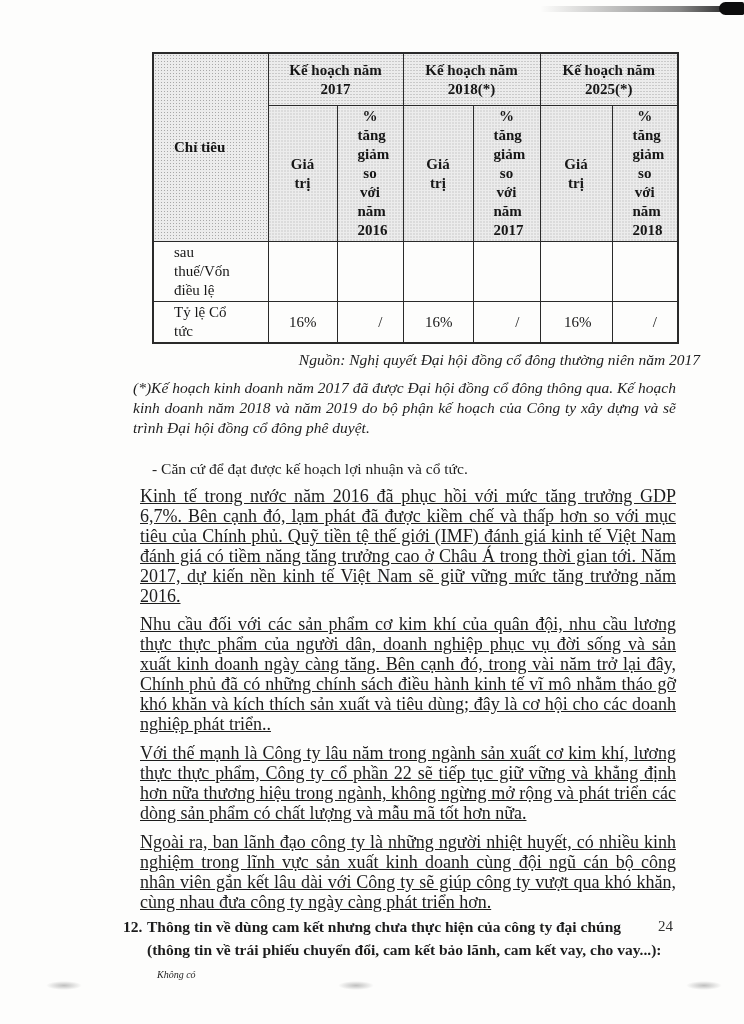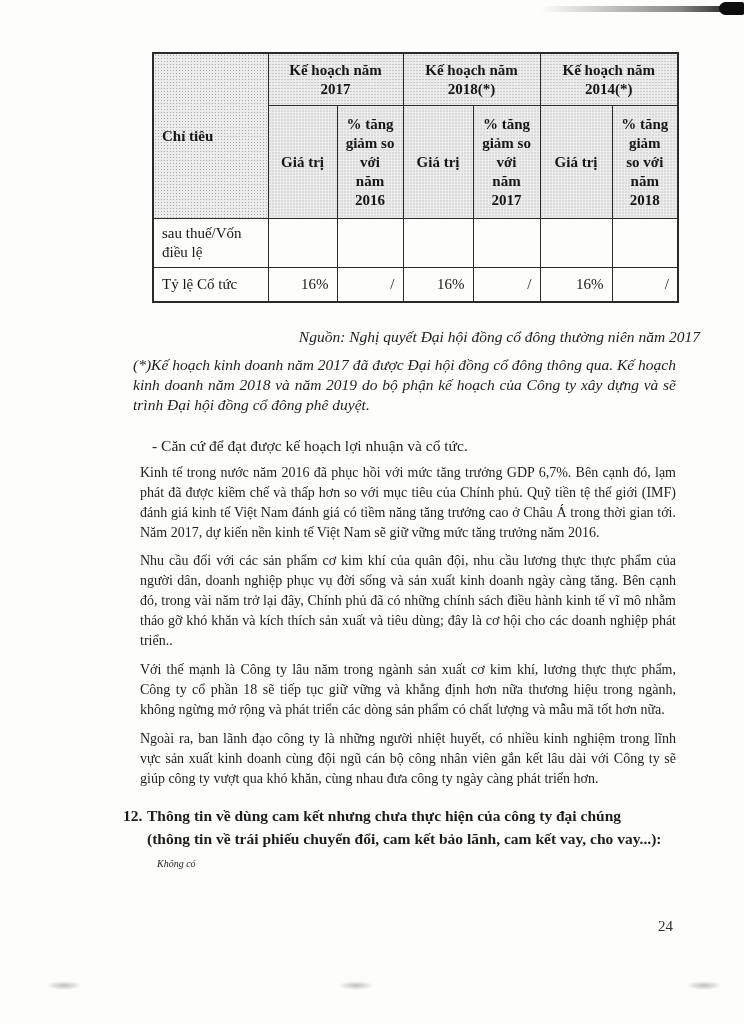--- a/index.html
+++ b/index.html
@@ -35,21 +35,21 @@
   
   table.plan{
     margin-left:29px;
     width:525px;
     border-collapse:collapse;
     table-layout:fixed;
     color:#161616;
   }
   table.plan td{
     border:1px solid #2a2a2a;
-    padding:1px 8px;
+    padding:1px 20px;
     vertical-align:middle;
     font-size:15px;
     line-height:19px;
   }
   table.plan{border:2px solid #2a2a2a;}
   .hdr{
     background-color:#ececec;
     background-image:radial-gradient(#a8a8a8 .7px,rgba(0,0,0,0) 1px);
     background-size:3px 3px;
     font-weight:bold;
@@ -59,50 +59,51 @@
   td.crit{text-align:left;padding-left:10px;font-size:15.5px;}
   td.sub{height:110px;}
   td.pct{font-size:14.5px;line-height:21px;padding:1px 2px;}
   tr.r1 td{height:46px;}
   tr.r2 td{height:31px;}
   td.rowlabel{text-align:left;padding-left:6px;font-size:15.5px;line-height:20px;}
   td.vtop{vertical-align:top;padding-top:2px;}
   td.val{text-align:right;padding-right:9px;font-size:15.5px;}
 
   .caption{
-    margin-top:24px;
+    margin-top:6px;
     text-align:right;
     font-style:italic;
     font-size:15.5px;
     line-height:20px;
     color:#202020;
   }
   .footnote{
     margin:8px 24px 0 10px;
     font-style:italic;
     font-size:15.5px;
     line-height:20px;
     text-align:justify;
   }
   .dash{
     margin:21px 24px 0 29px;
     font-size:15.5px;
     line-height:20px;
   }
   .para{
     margin:8px 24px 0 17px;
-    font-size:14px;
+    font-size:18px;
     line-height:20px;
     text-align:justify;
+    text-decoration:underline;
   }
   .para.p1{margin-top:7px;}
   .para.p3,.para.p4{margin-top:9px;}
   .numbered{
     display:flex;
-    margin-top:15px;
+    margin-top:3px;
     font-weight:bold;
     font-size:15.5px;
     line-height:23px;
   }
   .numbered .num{flex:0 0 24px;}
   .numbered .ntext{flex:1 1 auto;padding-right:10px;}
   .sec13{margin-top:6px;}
   .none-note{
     margin:4px 0 0 34px;
     font-style:italic;
@@ -140,21 +141,21 @@
         <col style="width:70px">
           <col style="width:67px">
           <col style="width:72px">
           <col style="width:66px">
       </colgroup>
       <tbody>
         <tr>
           <td class="hdr crit" rowspan="2">Chỉ tiêu</td>
           <td class="hdr group" colspan="2">Kế hoạch năm 2017</td>
           <td class="hdr group" colspan="2">Kế hoạch năm 2018(*)</td>
-          <td class="hdr group" colspan="2">Kế hoạch năm 2014(*)</td>
+          <td class="hdr group" colspan="2">Kế hoạch năm 2025(*)</td>
         </tr>
         <tr>
           <td class="hdr sub">Giá trị</td>
           <td class="hdr sub pct">% tăng giảm so với năm 2016</td>
           <td class="hdr sub">Giá trị</td>
           <td class="hdr sub pct">% tăng giảm so với năm 2017</td>
           <td class="hdr sub">Giá trị</td>
           <td class="hdr sub pct">% tăng giảm so với năm 2018</td>
         </tr>
         <tr class="r1">
@@ -179,21 +180,21 @@
     </table>
 
     <div class="caption">Nguồn: Nghị quyết Đại hội đồng cổ đông thường niên năm 2017</div>
 
     <div class="footnote">(*)Kế hoạch kinh doanh năm 2017 đã được Đại hội đồng cổ đông thông qua. Kế hoạch kinh doanh năm 2018 và năm 2019 do bộ phận kế hoạch của Công ty xây dựng và sẽ trình Đại hội đồng cổ đông phê duyệt.</div>
 
     <div class="dash">- Căn cứ để đạt được kế hoạch lợi nhuận và cổ tức.</div>
 
     <div class="para p1">Kinh tế trong nước năm 2016 đã phục hồi với mức tăng trưởng GDP 6,7%. Bên cạnh đó, lạm phát đã được kiềm chế và thấp hơn so với mục tiêu của Chính phủ. Quỹ tiền tệ thế giới (IMF) đánh giá kinh tế Việt Nam đánh giá có tiềm năng tăng trưởng cao ở Châu Á trong thời gian tới. Năm 2017, dự kiến nền kinh tế Việt Nam sẽ giữ vững mức tăng trưởng năm 2016.</div>
     <div class="para p2">Nhu cầu đối với các sản phẩm cơ kim khí của quân đội, nhu cầu lương thực thực phẩm của người dân, doanh nghiệp phục vụ đời sống và sản xuất kinh doanh ngày càng tăng. Bên cạnh đó, trong vài năm trở lại đây, Chính phủ đã có những chính sách điều hành kinh tế vĩ mô nhằm tháo gỡ khó khăn và kích thích sản xuất và tiêu dùng; đây là cơ hội cho các doanh nghiệp phát triển..</div>
-    <div class="para p3">Với thế mạnh là Công ty lâu năm trong ngành sản xuất cơ kim khí, lương thực thực phẩm, Công ty cổ phần 18 sẽ tiếp tục giữ vững và khẳng định hơn nữa thương hiệu trong ngành, không ngừng mở rộng và phát triển các dòng sản phẩm có chất lượng và mẫu mã tốt hơn nữa.</div>
+    <div class="para p3">Với thế mạnh là Công ty lâu năm trong ngành sản xuất cơ kim khí, lương thực thực phẩm, Công ty cổ phần 22 sẽ tiếp tục giữ vững và khẳng định hơn nữa thương hiệu trong ngành, không ngừng mở rộng và phát triển các dòng sản phẩm có chất lượng và mẫu mã tốt hơn nữa.</div>
     <div class="para p4">Ngoài ra, ban lãnh đạo công ty là những người nhiệt huyết, có nhiều kinh nghiệm trong lĩnh vực sản xuất kinh doanh cùng đội ngũ cán bộ công nhân viên gắn kết lâu dài với Công ty sẽ giúp công ty vượt qua khó khăn, cùng nhau đưa công ty ngày càng phát triển hơn.</div>
 
     <div class="numbered">
       <span class="num">12.</span>
       <span class="ntext">
         <span>Thông tin về dùng cam kết nhưng chưa thực hiện của công ty đại chúng</span><br>
         <span>(thông tin về trái phiếu chuyển đổi, cam kết bảo lãnh, cam kết vay, cho vay...):</span>
       </span>
     </div>
 

